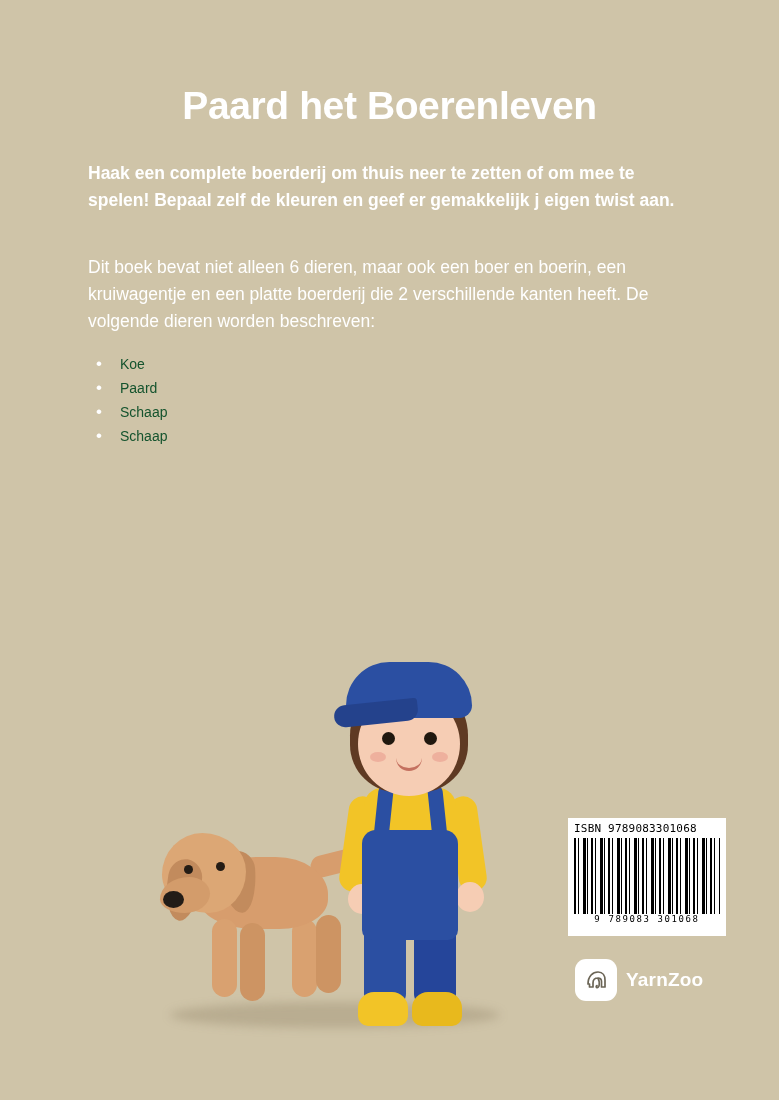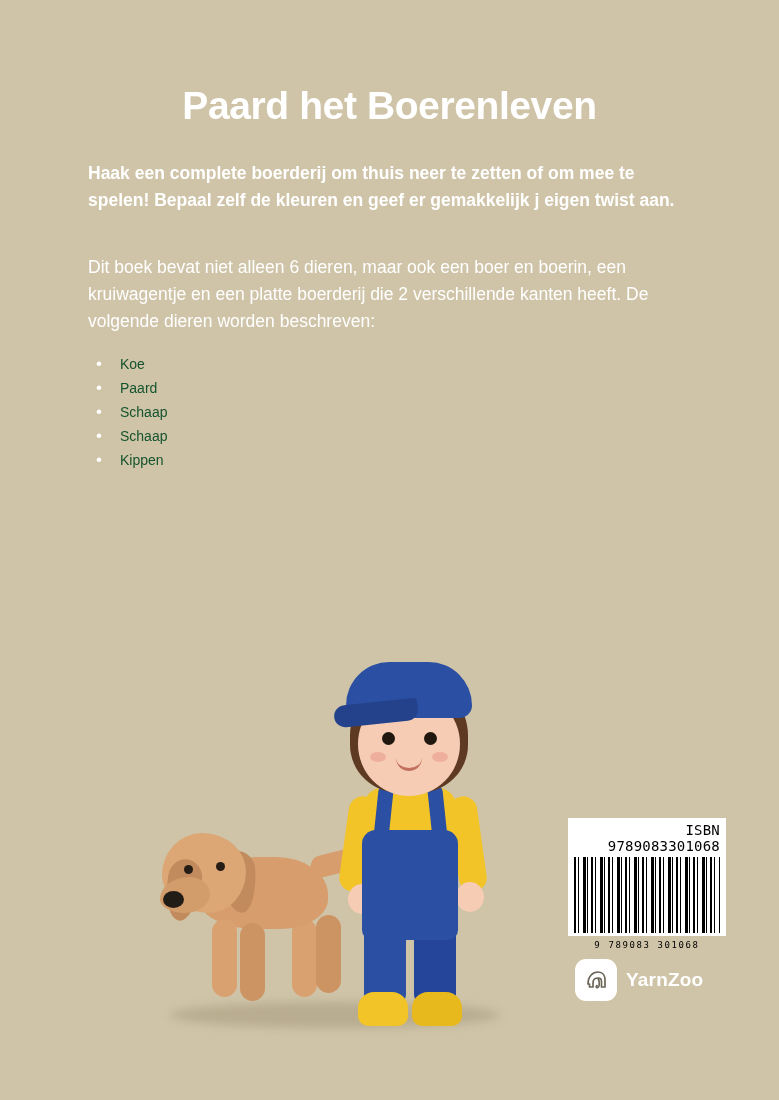--- a/index.html
+++ b/index.html
@@ -319,43 +319,43 @@
     left: 568px;
     top: 818px;
     width: 158px;
     height: 118px;
     background: #ffffff;
     padding: 4px 6px;
     box-sizing: border-box;
   }
   .barcode-isbn {
     font-family: "DejaVu Sans Mono", monospace;
-    font-size: 14px;
-    text-align: right;
+    font-size: 11px;
+    text-align: left;
     color: #000;
     letter-spacing: .2px;
   }
   .barcode-bars {
     margin-top: 3px;
     height: 76px;
     width: 100%;
     background:
       repeating-linear-gradient(to right,
         #000 0px, #000 2px, #fff 2px, #fff 4px,
         #000 4px, #000 5px, #fff 5px, #fff 9px,
         #000 9px, #000 12px, #fff 12px, #fff 13px,
         #000 13px, #000 14px, #fff 14px, #fff 17px);
   }
   .barcode-digits {
     font-family: "DejaVu Sans Mono", monospace;
     font-size: 9px;
     color: #000;
     letter-spacing: 1.6px;
     text-align: center;
-    margin-top: 7px;
+    margin-top: 0;
   }
 
   
   .logo {
     position: absolute;
     left: 575px;
     top: 955px;
     width: 150px;
     height: 50px;
     display: flex;
@@ -386,21 +386,20 @@
   <h1 class="title">Paard het Boerenleven</h1>
 
   <p class="copy para-1">Haak een complete boerderij om thuis neer te zetten of om mee te spelen! Bepaal zelf de kleuren en geef er gemakkelijk j eigen twist aan.</p>
   <p class="copy para-2">Dit boek bevat niet alleen 6 dieren, maar ook een boer en boerin, een kruiwagentje en een platte boerderij die 2 verschillende kanten heeft. De volgende dieren worden beschreven:</p>
 
   <ul class="animal-list">
     <li><span>Koe</span></li>
     <li><span>Paard</span></li>
     <li><span>Schaap</span></li>
     <li><span>Schaap</span></li>
-    <li><span>Kippen</span></li>
   </ul>
 
 
   <div class="photo">
     <div class="shadow"></div>
 
     <div class="dog">
       <div class="dog-tail"></div>
       <div class="dog-leg bl"></div>
       <div class="dog-leg br"></div>

